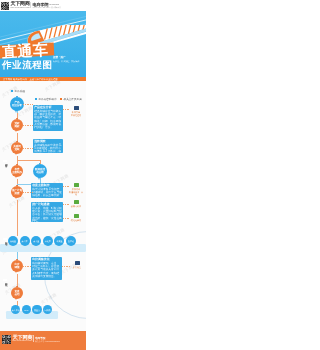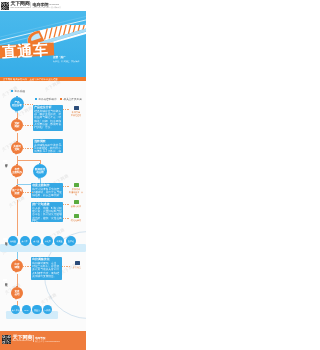--- a/index.html
+++ b/index.html
@@ -158,20 +158,21 @@
 <rect x="97" y="-5.0" width="2.6" height="22" transform="skewX(-14)"></rect>
 <rect x="106" y="-7.0" width="2.6" height="22" transform="skewX(-14)"></rect>
 <rect x="115" y="-9.0" width="2.6" height="22" transform="skewX(-14)"></rect>
 </g>
 <path d="M25 35 L120 7 L120 13 L26.5 41 Z" fill="#a9dcf6"></path>
 <path d="M7 40 C11 44.5 19 43.5 27 41.2 L120 13.5 L120 18 L26 44.5 C17 47 5 45.5 7 40 Z" fill="#ffffff"></path>
 </g>
 </svg>
 <div class="abs" id="ribbon"></div>
 <div class="abs" id="title-main">直通车</div>
+<div class="abs" id="title-sub">作业流程图</div>
 <div class="abs" id="banner-side">
 <div class="bs1">运营 · 推广</div>
 <div class="bs2">标准化 · 作业流程 · 执行清单</div>
 </div>
 </div>
 <div class="abs" id="orangebar"></div>
 <div class="abs" id="orangebar-txt">天下网商 电商学院出品 · 直通车推广标准作业流程图</div>
 <div class="abs" id="content">
 <div id="bigarc"></div>
 <div class="wm" style="left:1px;top:8px">天下网商</div>

